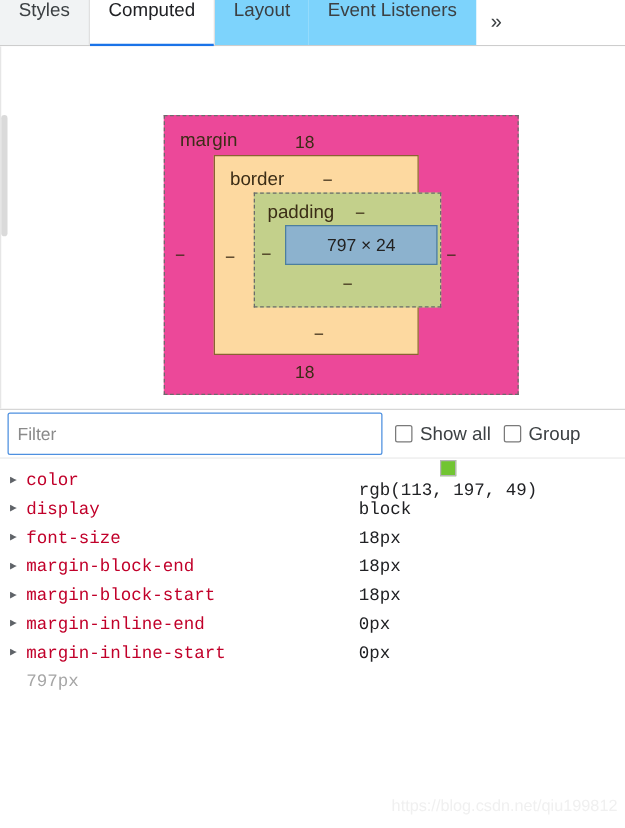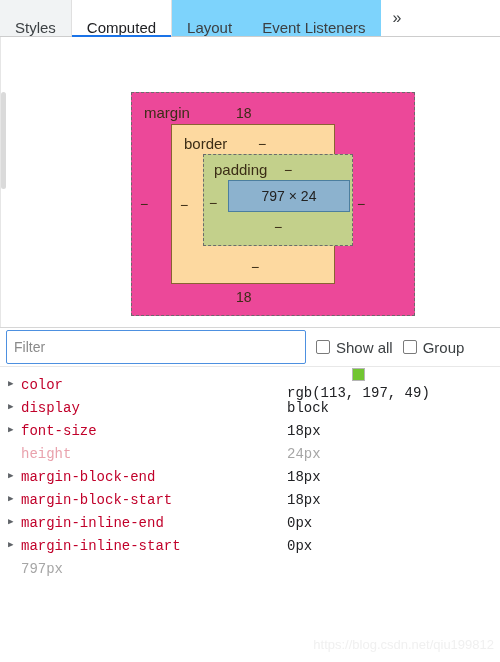--- a/index.html
+++ b/index.html
@@ -19,21 +19,21 @@
   .tabbar {
     display: flex;
     align-items: stretch;
     height: 36px;
     background: #ffffff;
     border-bottom: 1px solid #cdcdcd;
     position: relative;
   }
   .tab {
     display: flex;
-    align-items: flex-end;
+    align-items: flex-start;
     padding: 0 15px;
     font-size: 15px;
     color: #3c4043;
     background: #f1f3f4;
     border-right: 1px solid #e0e0e0;
     position: relative;
     cursor: pointer;
     white-space: nowrap;
   }
   .tab.active {
@@ -354,27 +354,20 @@
       </span>
     </div>
     <div class="prop-row">
       <span class="prop-arrow">▶</span>
       <span class="prop-name">font-size</span>
       <span class="prop-value">
         <span>18px</span>
       </span>
     </div>
     <div class="prop-row">
-      <span class="prop-arrow hidden">▶</span>
-      <span class="prop-name dim">height</span>
-      <span class="prop-value dim">
-        <span>24px</span>
-      </span>
-    </div>
-    <div class="prop-row">
       <span class="prop-arrow">▶</span>
       <span class="prop-name">margin-block-end</span>
       <span class="prop-value">
         <span>18px</span>
       </span>
     </div>
     <div class="prop-row">
       <span class="prop-arrow">▶</span>
       <span class="prop-name">margin-block-start</span>
       <span class="prop-value">

